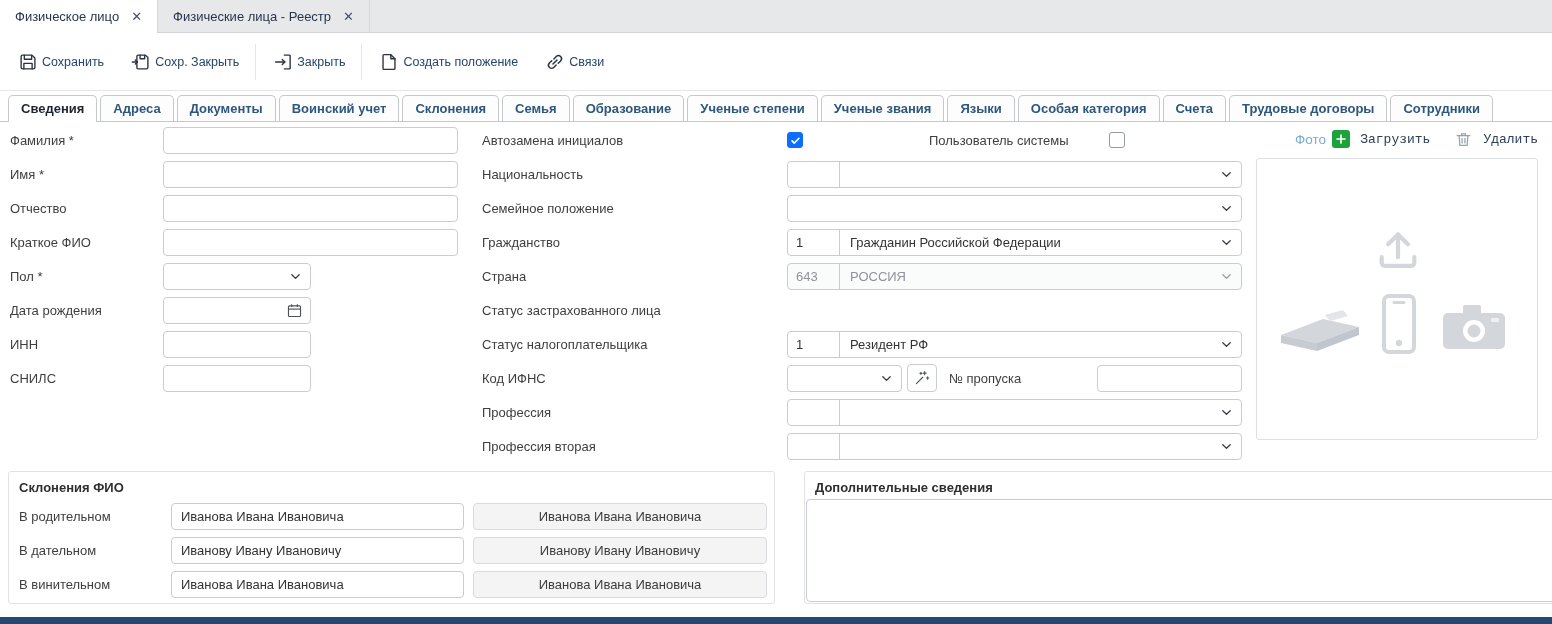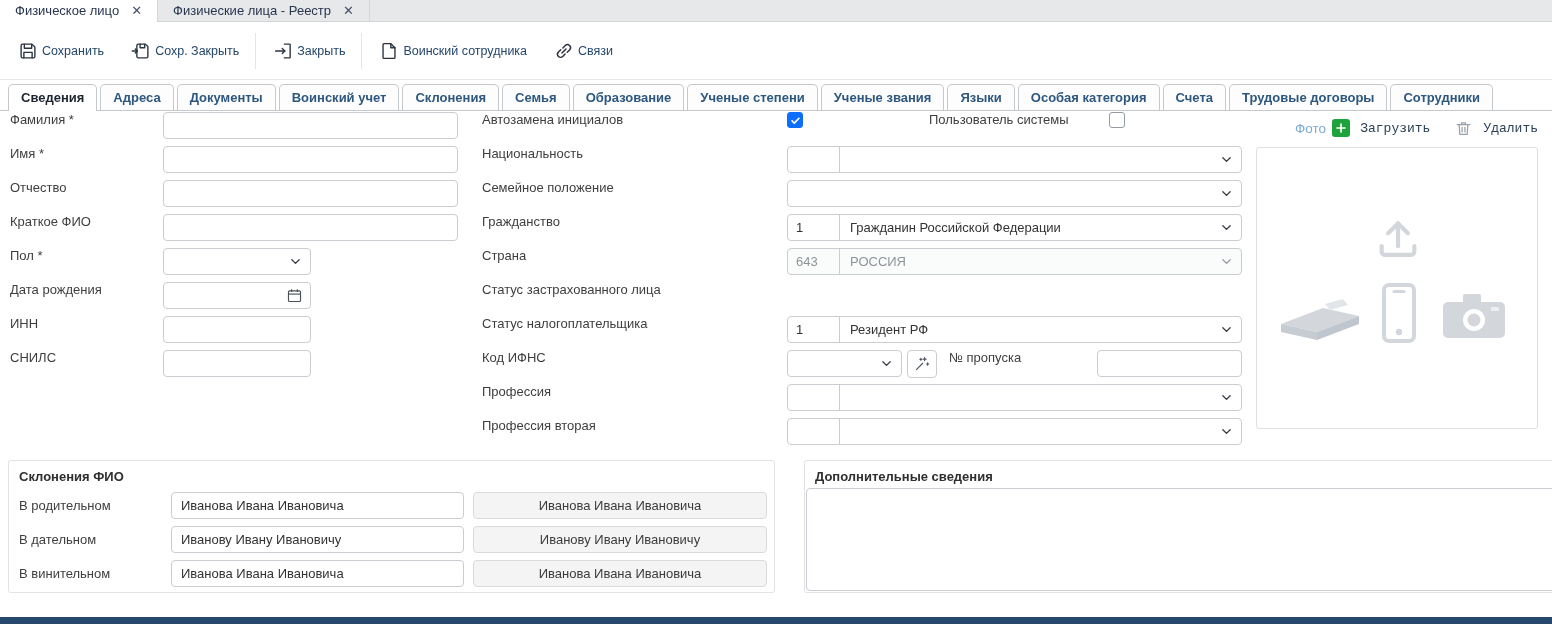--- a/index.html
+++ b/index.html
@@ -1,21 +1,21 @@
 <!DOCTYPE html>
 <html><head>
 <meta charset="utf-8">
 <style>
   * { margin:0; padding:0; box-sizing:border-box; }
   html,body { width:1552px; height:624px; }
   body { font-family:"Liberation Sans", sans-serif; background:#fff; color:#333; font-size:13px; overflow:hidden; }
   .app { position:relative; width:1552px; height:624px; background:#fff; }
 
   
-  .wintabs { height:22px; background:#e7e8ea; display:flex; align-items:stretch; border-bottom:1px solid #d2d4d7; }
+  .wintabs { height:33px; background:#e7e8ea; display:flex; align-items:stretch; border-bottom:1px solid #d2d4d7; }
   .wintab { display:flex; align-items:center; gap:12px; padding:0 15px; font-size:13px; color:#28354d; border-right:1px solid #d6d7d9; cursor:default; white-space:nowrap; }
   .wintab.active { background:#fff; position:relative; }
   .wintab.active::after { content:""; position:absolute; left:0; right:0; bottom:-1px; height:1px; background:#fff; }
   .wintab .x { font-size:13px; color:#44506b; line-height:1; }
 
   
   .toolbar { height:57px; display:flex; align-items:center; padding:0 4px; background:#fff; }
   .tbtn { display:flex; align-items:center; justify-content:center; gap:3px; padding:4px 13px; border-radius:4px; cursor:default; }
   .tbtn svg { display:block; }
   .tlbl { font-size:12.5px; color:#25476b; white-space:nowrap; }
@@ -26,21 +26,21 @@
   
   .ftabs { display:flex; gap:3px; padding:4px 0 0 8px; border-bottom:1px solid #c6c9cc; height:31px; }
   .ftab { display:flex; align-items:center; padding:0 12px; border:1px solid #c6c9cc; border-bottom:none; border-radius:5px 5px 0 0; font-size:13px; font-weight:bold; color:#2d577f; background:#fdfdfd; position:relative; white-space:nowrap; cursor:default; }
   .ftab.active { color:#1d2430; background:#fff; }
   .ftab.active::after { content:""; position:absolute; left:0; right:0; bottom:-1px; height:1px; background:#fff; }
 
   
   .col-left { position:absolute; left:10px; top:32px; width:452px; }
   .col-mid  { position:absolute; left:482px; top:32px; width:760px; }
   .col-photo{ position:absolute; left:1248px; top:36px; width:297px; }
-  .frow { display:flex; height:34px; }
+  .frow { display:flex; align-items:center; height:34px; }
   .flabel { font-size:13px; color:#3e3e3e; white-space:nowrap; }
   .col-left .flabel { flex:0 0 153px; }
   .col-mid  .flabel { flex:0 0 305px; }
 
   .tinp { height:27px; border:1px solid #c9cdd1; border-radius:4px; background:#fff; padding:0 9px; font-size:13px; color:#333; font-family:inherit; outline:none; }
   .w-wide { width:295px; }
   .w-nar  { width:148px; }
 
   .combo { height:27px; border:1px solid #c9cdd1; border-radius:4px; background:#fff; display:flex; align-items:center; overflow:hidden; }
   .combo.grow { flex:1; }
@@ -135,21 +135,21 @@
       <span class="tlbl">Закрыть</span>
     </div>
     <div class="tsep"></div>
     <div class="tbtn">
       <span class="icon-wrap">
         <svg width="22" height="22" viewBox="0 0 24 24" fill="none" stroke="#2a3340" stroke-width="1.5" stroke-linejoin="round" stroke-linecap="round">
             <path d="M5.5 5a1 1 0 0 1 1-1H14l4.5 4.5V19a1 1 0 0 1-1 1h-11a1 1 0 0 1-1-1z"></path>
             <path d="M14 4v4.5h4.5"></path>
           </svg>
       </span>
-      <span class="tlbl">Воинский сотрудника</span>
+      <span class="tlbl">Создать положение</span>
     </div>
     <div class="tbtn">
       <span class="icon-wrap">
         <svg width="22" height="22" viewBox="0 0 24 24" fill="none" stroke="#2a3340" stroke-width="1.6" stroke-linecap="round">
             <path d="M9.8 14.2l4.4-4.4"></path>
             <path d="M8.5 10.6L5.9 13.2a3.3 3.3 0 0 0 4.7 4.7l2.6-2.6"></path>
             <path d="M15.5 13.4l2.6-2.6a3.3 3.3 0 0 0-4.7-4.7l-2.6 2.6"></path>
           </svg>
       </span>
       <span class="tlbl">Связи</span>

